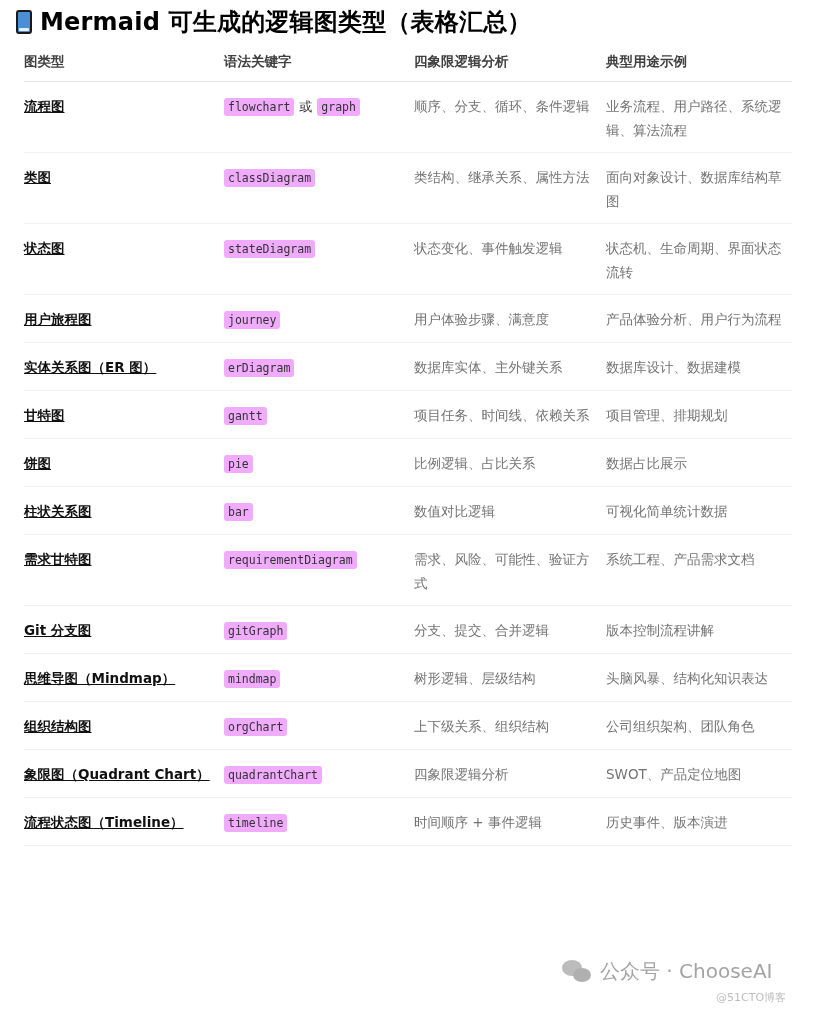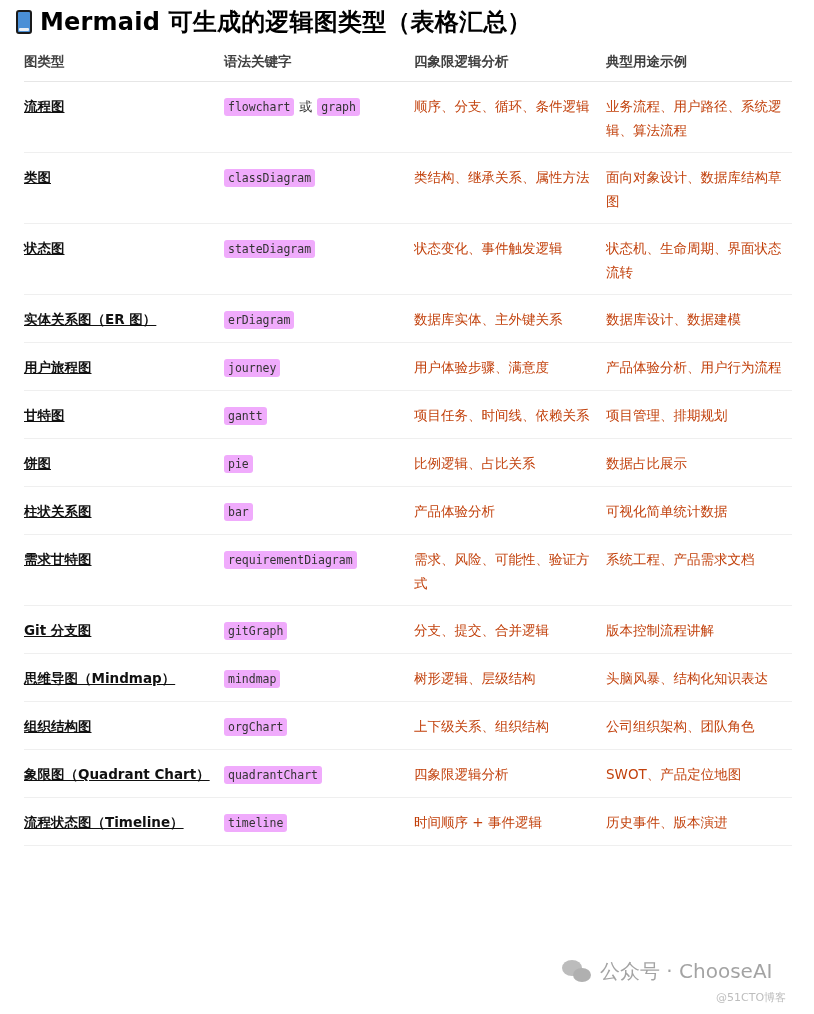--- a/index.html
+++ b/index.html
@@ -35,21 +35,21 @@
     table.grid th {
       text-align: left; font-weight: bold; font-size: 13.5px;
       padding: 6px 0 10px 0; height: 16px; vertical-align: top;
       border-bottom: 1px solid #e6e6e6; color: #404040;
     }
     table.grid td {
       vertical-align: top; padding: 12px 8px 10px 0; line-height: 24px;
       border-bottom: 1px solid #efefef;
     }
     td.type { font-weight: bold; color: #111; text-decoration: underline; }
-    td.text { color: #c2410c; }
+    td.text { color: #737373; }
     code.kw {
       font-family: "DejaVu Sans Mono", "Liberation Mono", monospace;
       font-size: 11.5px; background: #f0abfc; color: #333;
       padding: 2px 4px; border-radius: 3px;
     }
     .sep { margin: 0 5px; color: #333; font-size: 13px; }
     .watermark {
       position: absolute; left: 562px; top: 958px;
       display: flex; align-items: center; gap: 8px;
       color: #9a9a9a; font-size: 20px; opacity: 0.9;
@@ -101,47 +101,47 @@
         <td class="text">类结构、继承关系、属性方法</td>
         <td class="text">面向对象设计、数据库结构草图</td>
       </tr>
       <tr>
         <td class="type">状态图</td>
         <td><code class="kw">stateDiagram</code></td>
         <td class="text">状态变化、事件触发逻辑</td>
         <td class="text">状态机、生命周期、界面状态流转</td>
       </tr>
       <tr>
+        <td class="type">用户旅程图</td>
+        <td><code class="kw">journey</code></td>
+        <td class="text">用户体验步骤、满意度</td>
+        <td class="text">产品体验分析、用户行为流程</td>
+      </tr>
+      <tr>
         <td class="type">实体关系图（ER 图）</td>
         <td><code class="kw">erDiagram</code></td>
         <td class="text">数据库实体、主外键关系</td>
         <td class="text">数据库设计、数据建模</td>
-      </tr>
-      <tr>
-        <td class="type">用户旅程图</td>
-        <td><code class="kw">journey</code></td>
-        <td class="text">用户体验步骤、满意度</td>
-        <td class="text">产品体验分析、用户行为流程</td>
       </tr>
       <tr>
         <td class="type">甘特图</td>
         <td><code class="kw">gantt</code></td>
         <td class="text">项目任务、时间线、依赖关系</td>
         <td class="text">项目管理、排期规划</td>
       </tr>
       <tr>
         <td class="type">饼图</td>
         <td><code class="kw">pie</code></td>
         <td class="text">比例逻辑、占比关系</td>
         <td class="text">数据占比展示</td>
       </tr>
       <tr>
         <td class="type">柱状关系图</td>
         <td><code class="kw">bar</code></td>
-        <td class="text">产品体验分析</td>
+        <td class="text">数值对比逻辑</td>
         <td class="text">可视化简单统计数据</td>
       </tr>
       <tr>
         <td class="type">需求甘特图</td>
         <td><code class="kw">requirementDiagram</code></td>
         <td class="text">需求、风险、可能性、验证方式</td>
         <td class="text">系统工程、产品需求文档</td>
       </tr>
       <tr>
         <td class="type">Git 分支图</td>

